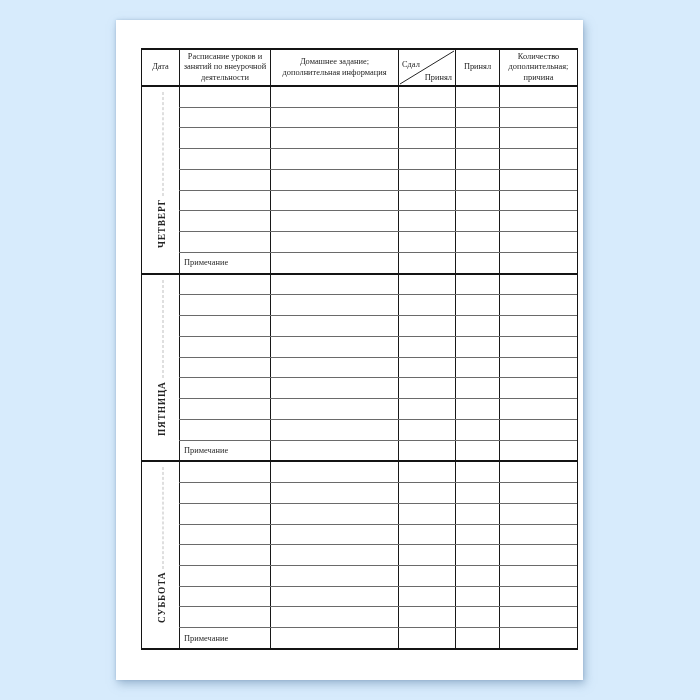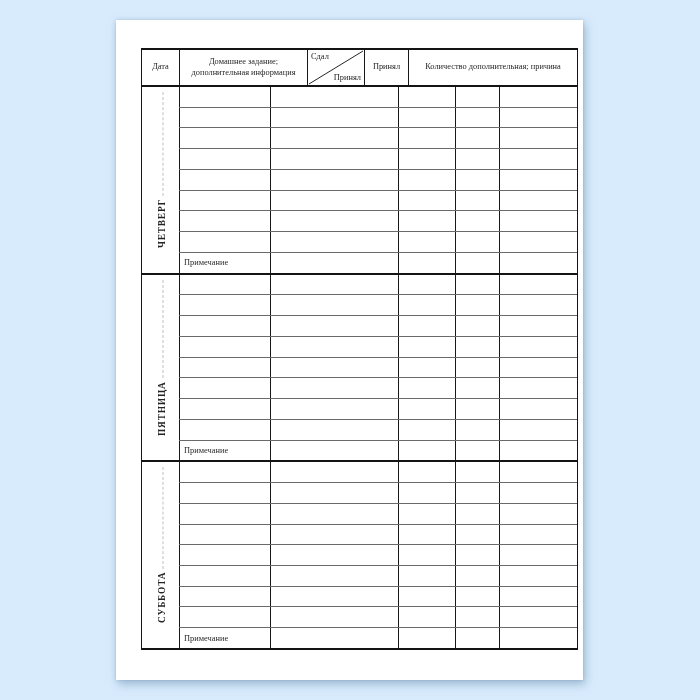--- a/index.html
+++ b/index.html
@@ -44,21 +44,21 @@
   }
   .hcell + .hcell{border-left:1.8px solid #181818;}
   .c-date{width:37px;}
   .c-schedule{width:91px;}
   .c-homework{width:128px;}
   .c-sdal{width:57px;}
   .c-sign{width:44px;}
   .c-absent{flex:1 1 auto;width:auto;}
   .hcell.c-sdal{position:relative;padding:0;}
   .diag-svg{position:absolute;left:0;top:0;width:100%;height:100%;}
-  .sdal-label{position:absolute;top:2px;left:3px;font-size:8.4px;}
+  .sdal-label{position:absolute;top:10px;left:3px;font-size:8.4px;}
   .prinyal-label{position:absolute;bottom:2px;right:3px;font-size:8.4px;margin-top:28px;}
   
   .section{
     flex:1 1 0;display:flex;align-items:stretch;box-sizing:border-box;min-height:0;
   }
   .section:not(:last-child){border-bottom:2.8px solid var(--strong);}
   .date-col{width:37px;flex:0 0 37px;position:relative;}
   .date-rot{
     position:absolute;left:50%;top:50%;width:176px;height:13px;
     transform:translate(-50%,-50%) rotate(-90deg);
@@ -86,20 +86,21 @@
 
   <div class="month-row">
     <span class="month-label">Месяц</span>
     <span class="month-line"></span>
   </div>
 
   <div class="grid">
 
     <div class="thead">
       <div class="hcell c-date">Дата</div>
+      <div class="hcell c-schedule">Расписание уроков и занятий по внеурочной деятельности</div>
       <div class="hcell c-homework">Домашнее задание; дополнительная информация</div>
       <div class="hcell c-sdal">
         <svg class="diag-svg" viewBox="0 0 57 35" preserveAspectRatio="none">
             <line x1="1" y1="34" x2="56" y2="1" stroke="#222222" stroke-width="1"></line>
           </svg>
         <span class="sdal-label">Сдал</span>
         <span class="prinyal-label">Принял</span>
       </div>
       <div class="hcell c-sign">Принял</div>
       <div class="hcell c-absent">Количество дополнительная; причина</div>

